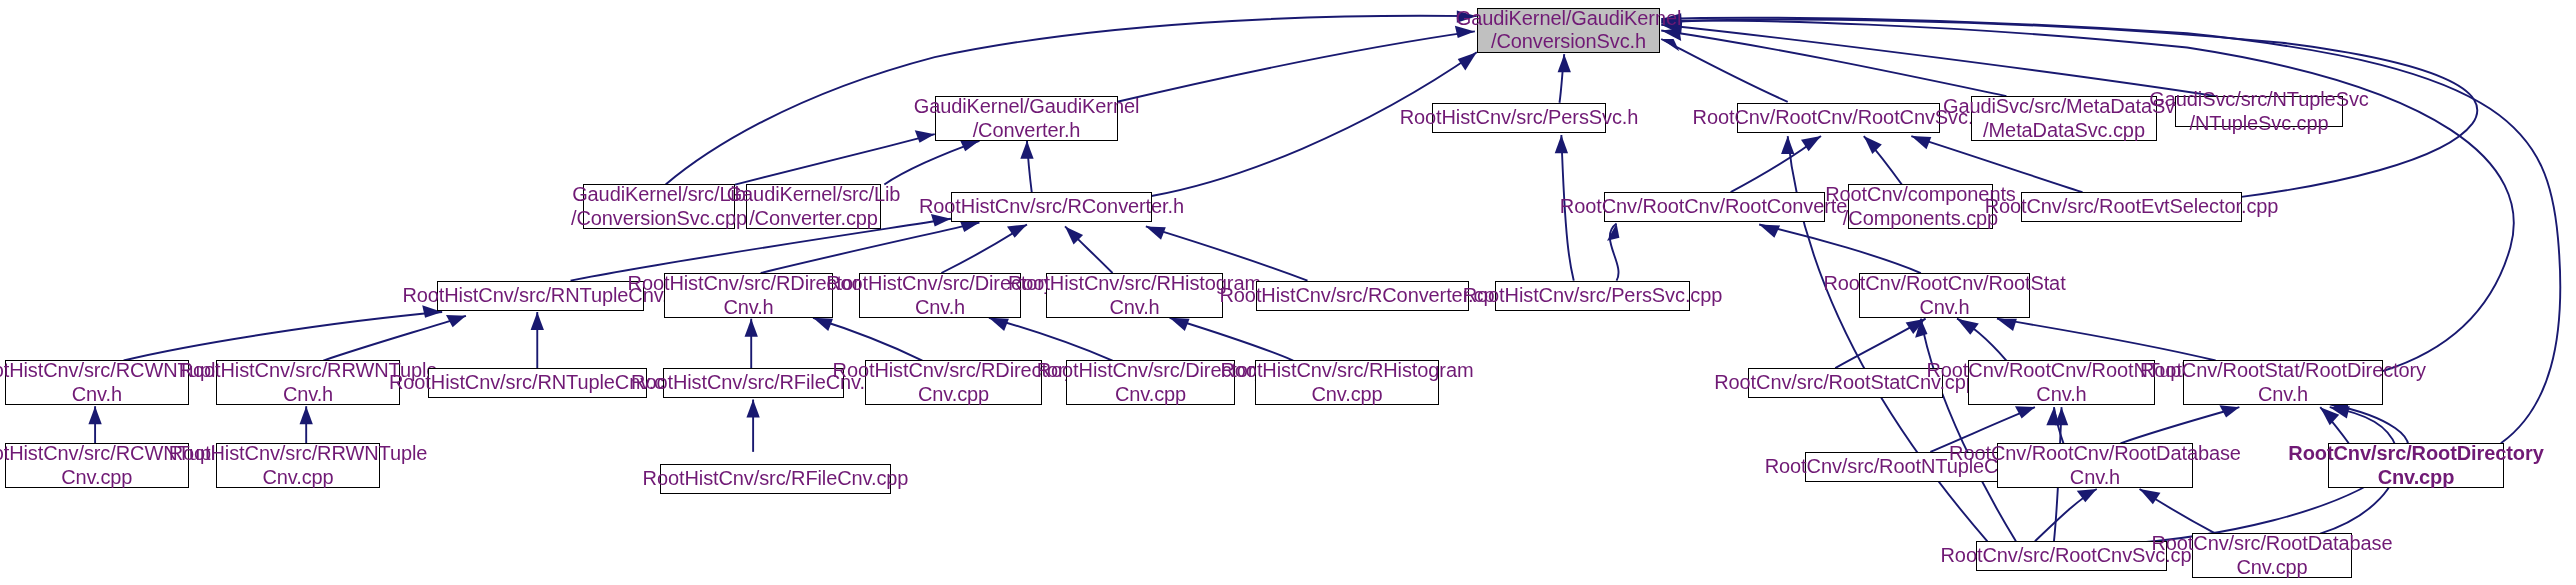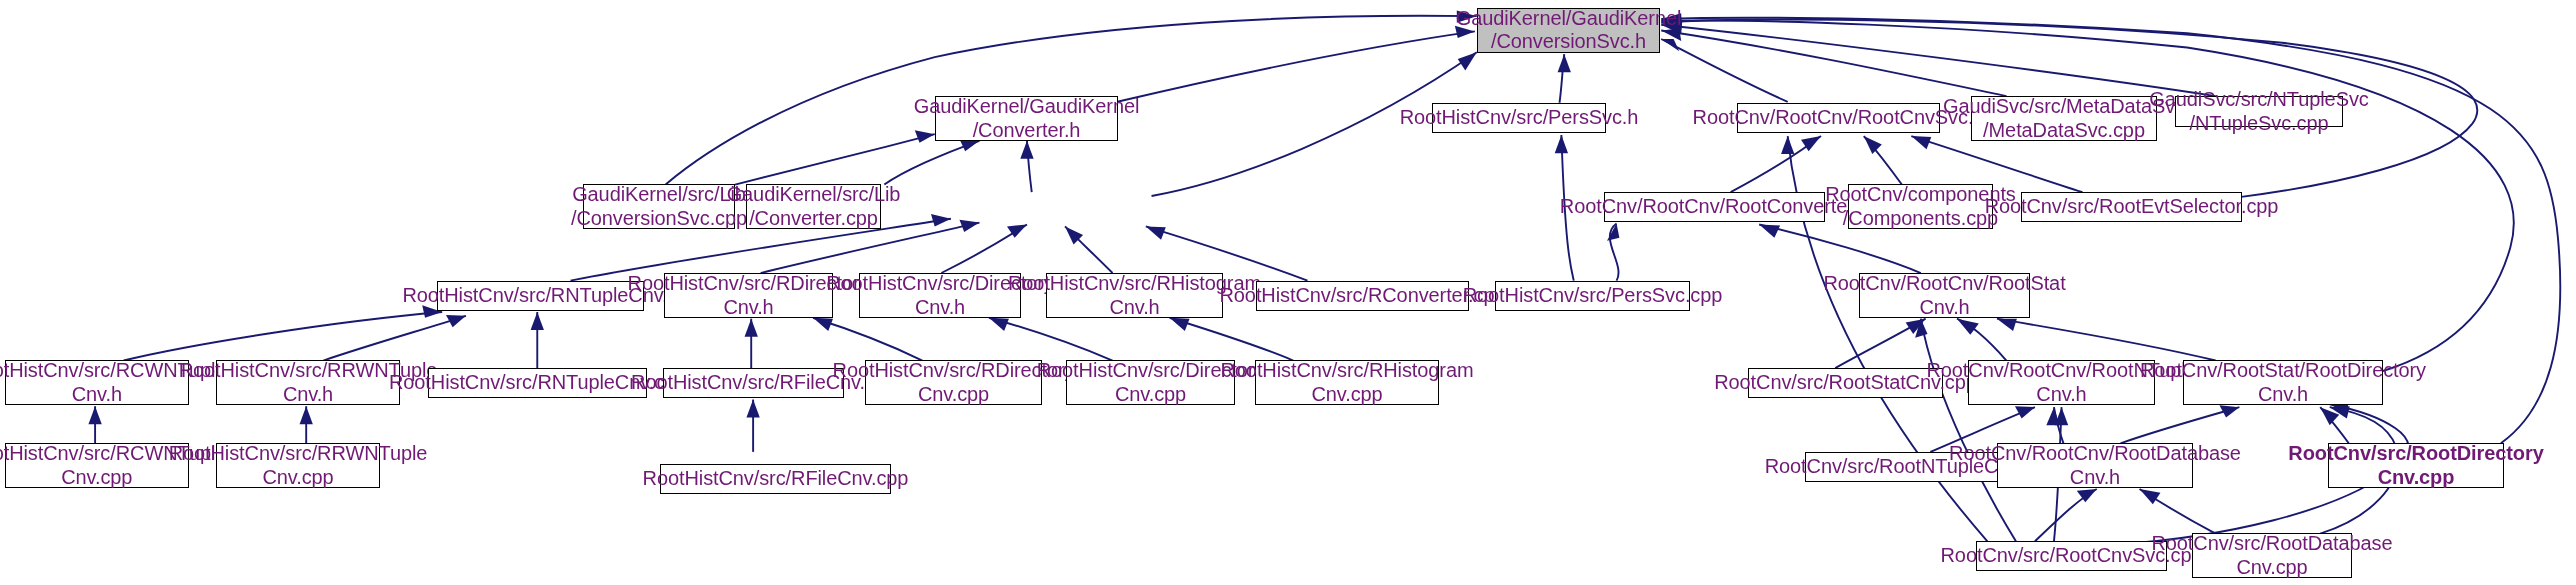--- a/index.html
+++ b/index.html
@@ -160,20 +160,21 @@
     <div class="node-box" style="left: 1403px; top: 103px; width: 174px; height: 30px; margin-left: 29px;">RootHistCnv/src/PersSvc.h</div>
     <div class="node-box" style="left: 1737px; top: 103px; width: 203px; height: 30px;">RootCnv/RootCnv/RootCnvSvc.h</div>
     <div class="node-box" style="left: 1971px; top: 96px; width: 186px; height: 45px;">GaudiSvc/src/MetaDataSvc
 /MetaDataSvc.cpp</div>
     <div class="node-box" style="left: 2175px; top: 96px; width: 168px; height: 31px;">GaudiSvc/src/NTupleSvc
 /NTupleSvc.cpp</div>
     <div class="node-box" style="left: 583px; top: 184px; width: 152px; height: 45px;">GaudiKernel/src/Lib
 /ConversionSvc.cpp</div>
     <div class="node-box" style="left: 746px; top: 184px; width: 135px; height: 45px;">GaudiKernel/src/Lib
 /Converter.cpp</div>
+    <div class="node-box" style="left: 951px; top: 192px; width: 201px; height: 30px;">RootHistCnv/src/RConverter.h</div>
     <div class="node-box" style="left: 1604px; top: 192px; width: 221px; height: 30px;">RootCnv/RootCnv/RootConverter.h</div>
     <div class="node-box" style="left: 1848px; top: 184px; width: 145px; height: 45px;">RootCnv/components
 /Components.cpp</div>
     <div class="node-box" style="left: 2021px; top: 192px; width: 221px; height: 30px;">RootCnv/src/RootEvtSelector.cpp</div>
     <div class="node-box" style="left: 437px; top: 281px; width: 207px; height: 30px;">RootHistCnv/src/RNTupleCnv.h</div>
     <div class="node-box" style="left: 664px; top: 273px; width: 169px; height: 45px;">RootHistCnv/src/RDirectory
 Cnv.h</div>
     <div class="node-box" style="left: 859px; top: 273px; width: 162px; height: 45px;">RootHistCnv/src/Directory
 Cnv.h</div>
     <div class="node-box" style="left: 1046px; top: 273px; width: 177px; height: 45px;">RootHistCnv/src/RHistogram

